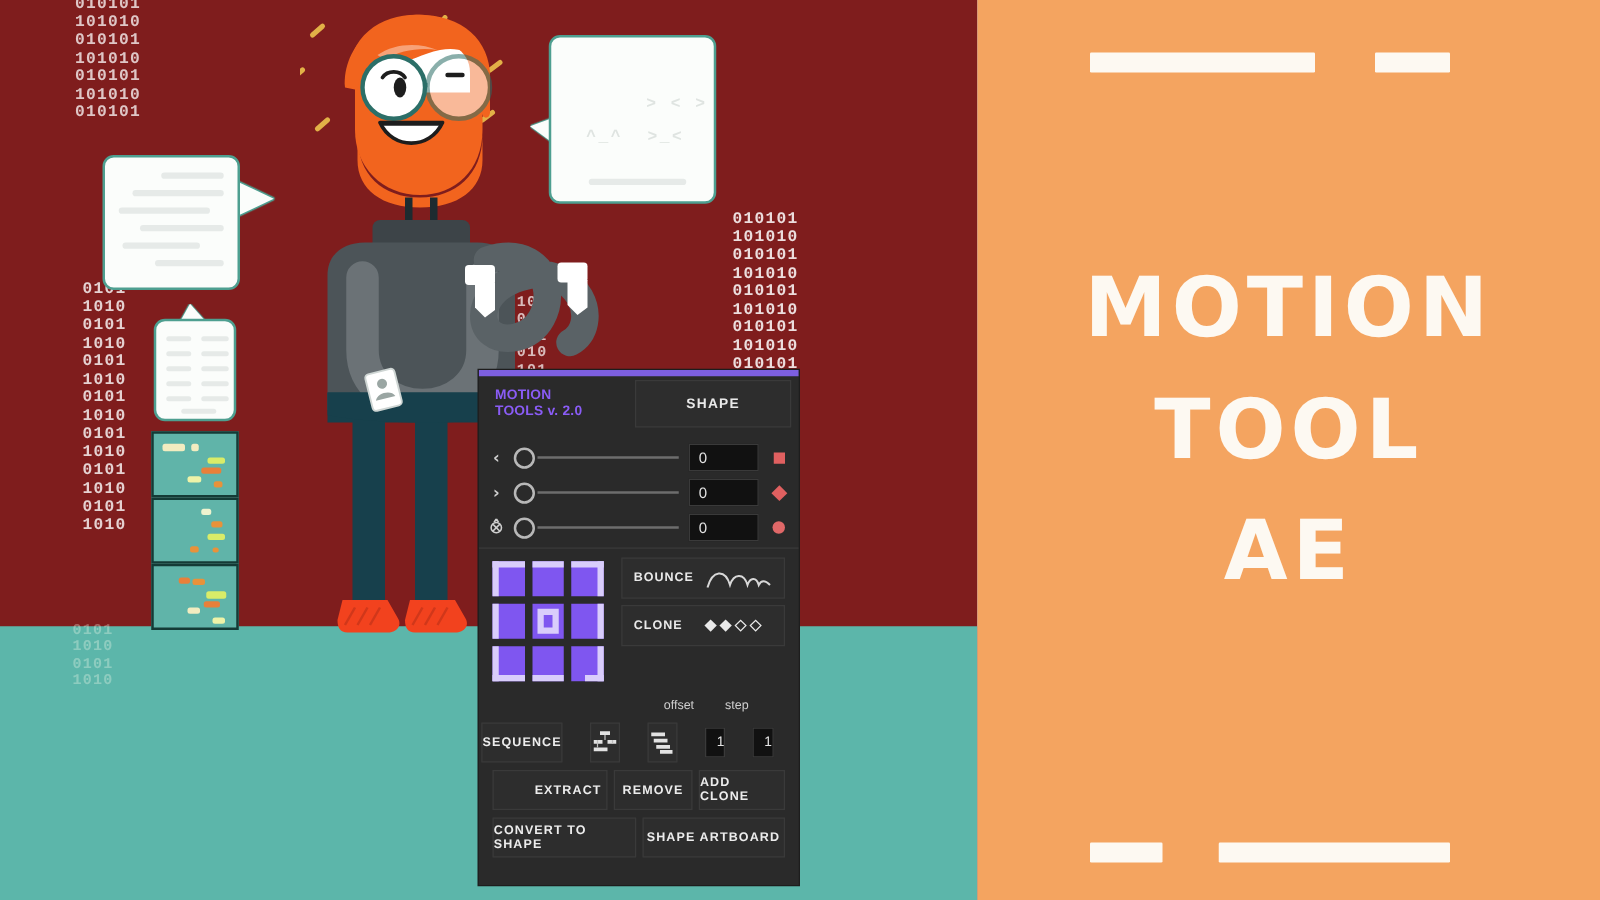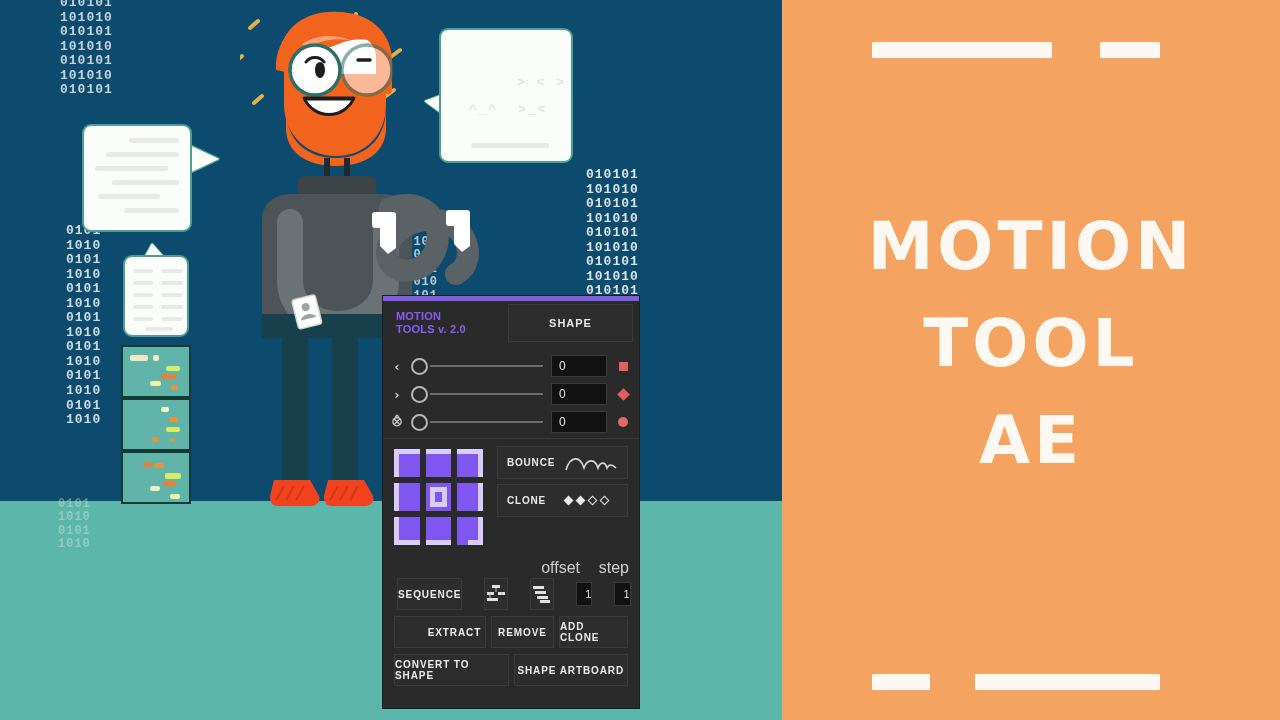--- a/index.html
+++ b/index.html
@@ -7,21 +7,21 @@
   body {
     font-family:"Liberation Sans", sans-serif;
     background:#ffffff;
     position:relative;
   }
   #stage { position:absolute; inset:0; width:1280px; height:720px; overflow:hidden; }
 
   
   #scene {
     position:absolute; left:0; top:0; width:782px; height:720px;
-    background:#0c4a6e; overflow:hidden;
+    background:#7f1d1d; overflow:hidden;
   }
   #floor {
     position:absolute; left:0; top:501px; width:782px; height:219px;
     background:#5cb6aa;
   }
 
   
   .binary {
     position:absolute;
     color:#ffffff;
@@ -182,23 +182,23 @@
     display:flex; align-items:center; margin-bottom:5px; padding-left:9px;
   }
   .eff-lbl { color:#e9e9e9; font-size:10px; font-weight:700; letter-spacing:.8px; flex:0 0 auto; }
   .eff-ico { flex:1; display:flex; align-items:center; justify-content:center; }
   .clone-dots { display:flex; gap:5px; align-items:center; }
   .cd { width:7px; height:7px; transform:rotate(45deg); }
   .cd.fill { background:#e9e9e9; }
   .cd.open { border:1.5px solid #e9e9e9; }
 
   #os-labels { position:absolute; left:148px; top:263px; width:98px; display:flex; }
-  #os-labels span { flex:1; text-align:right; color:#cfcfcf; font-size:16px; }
-
-  #row-seq { position:absolute; left:14px; top:282px; width:222px; height:32px; display:flex; gap:22px; }
+  #os-labels span { flex:1; text-align:left; color:#cfcfcf; font-size:10px; }
+
+  #row-seq { position:absolute; left:2px; top:282px; width:222px; height:32px; display:flex; gap:22px; }
   .btn {
     border:1px solid #3a3a3a; background:#2d2d2d; color:#ececec;
     font-size:10px; font-weight:700; letter-spacing:.9px;
     display:flex; align-items:center; justify-content:center;
     height:32px;
   }
   .icobtn { width:33px; display:flex; align-items:center; justify-content:center;
             border:1px solid #3a3a3a; background:#2d2d2d; height:32px; }
   .numbox {
     width:42px; height:24px; align-self:center; background:#111; border:1px solid #3a3a3a;

